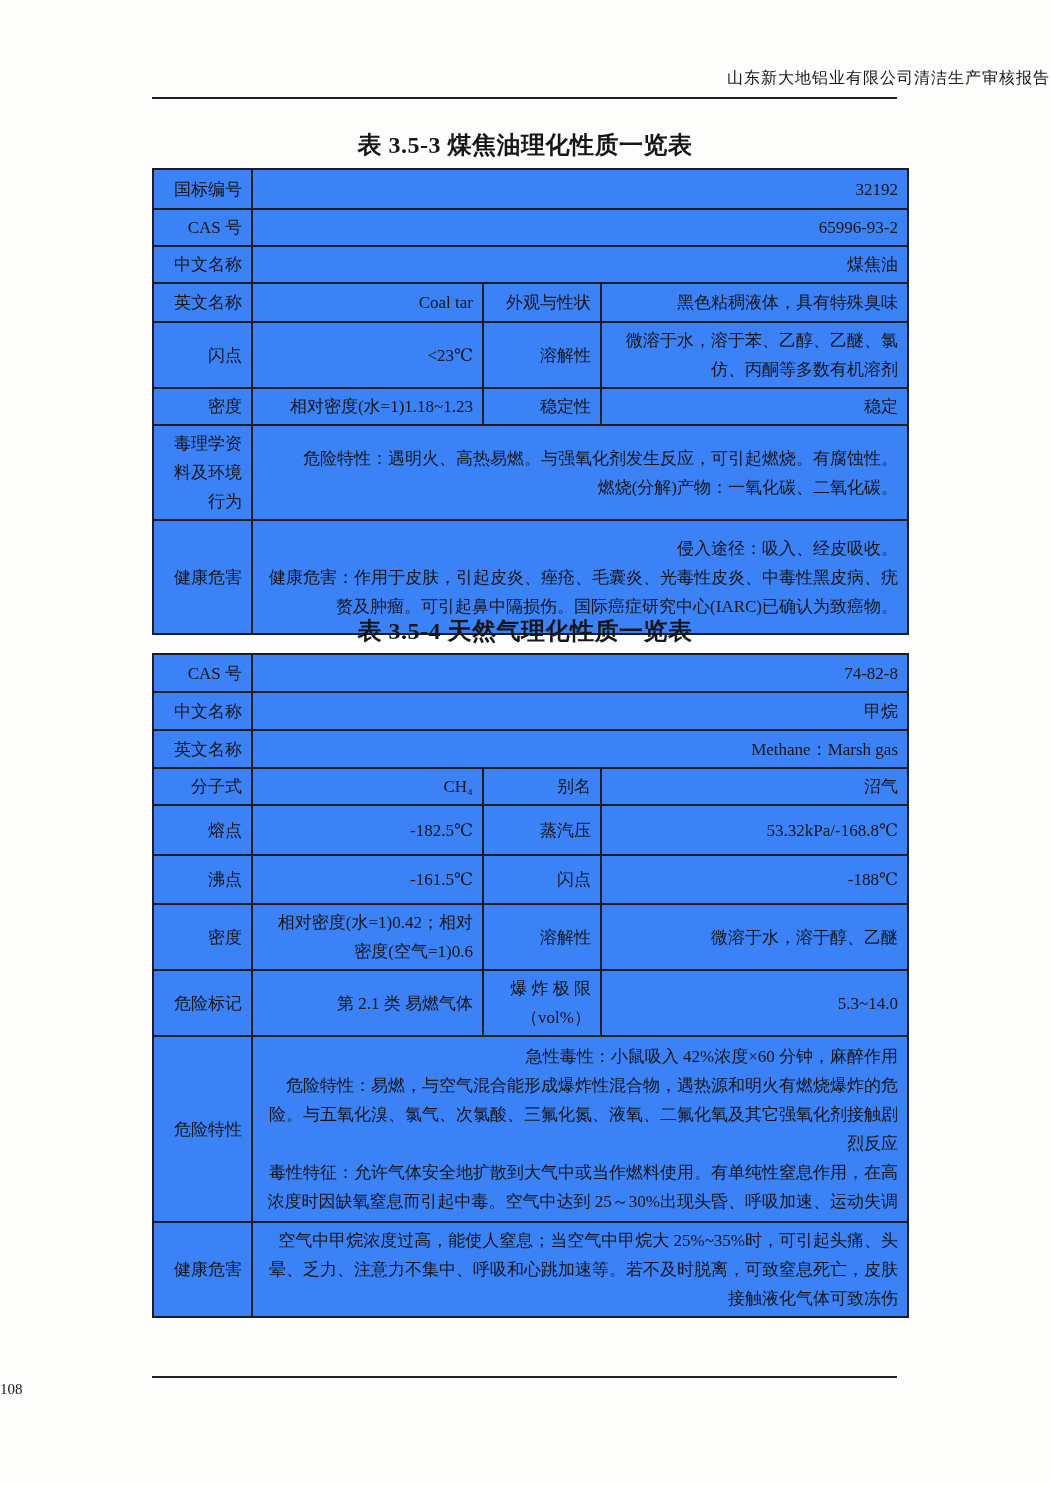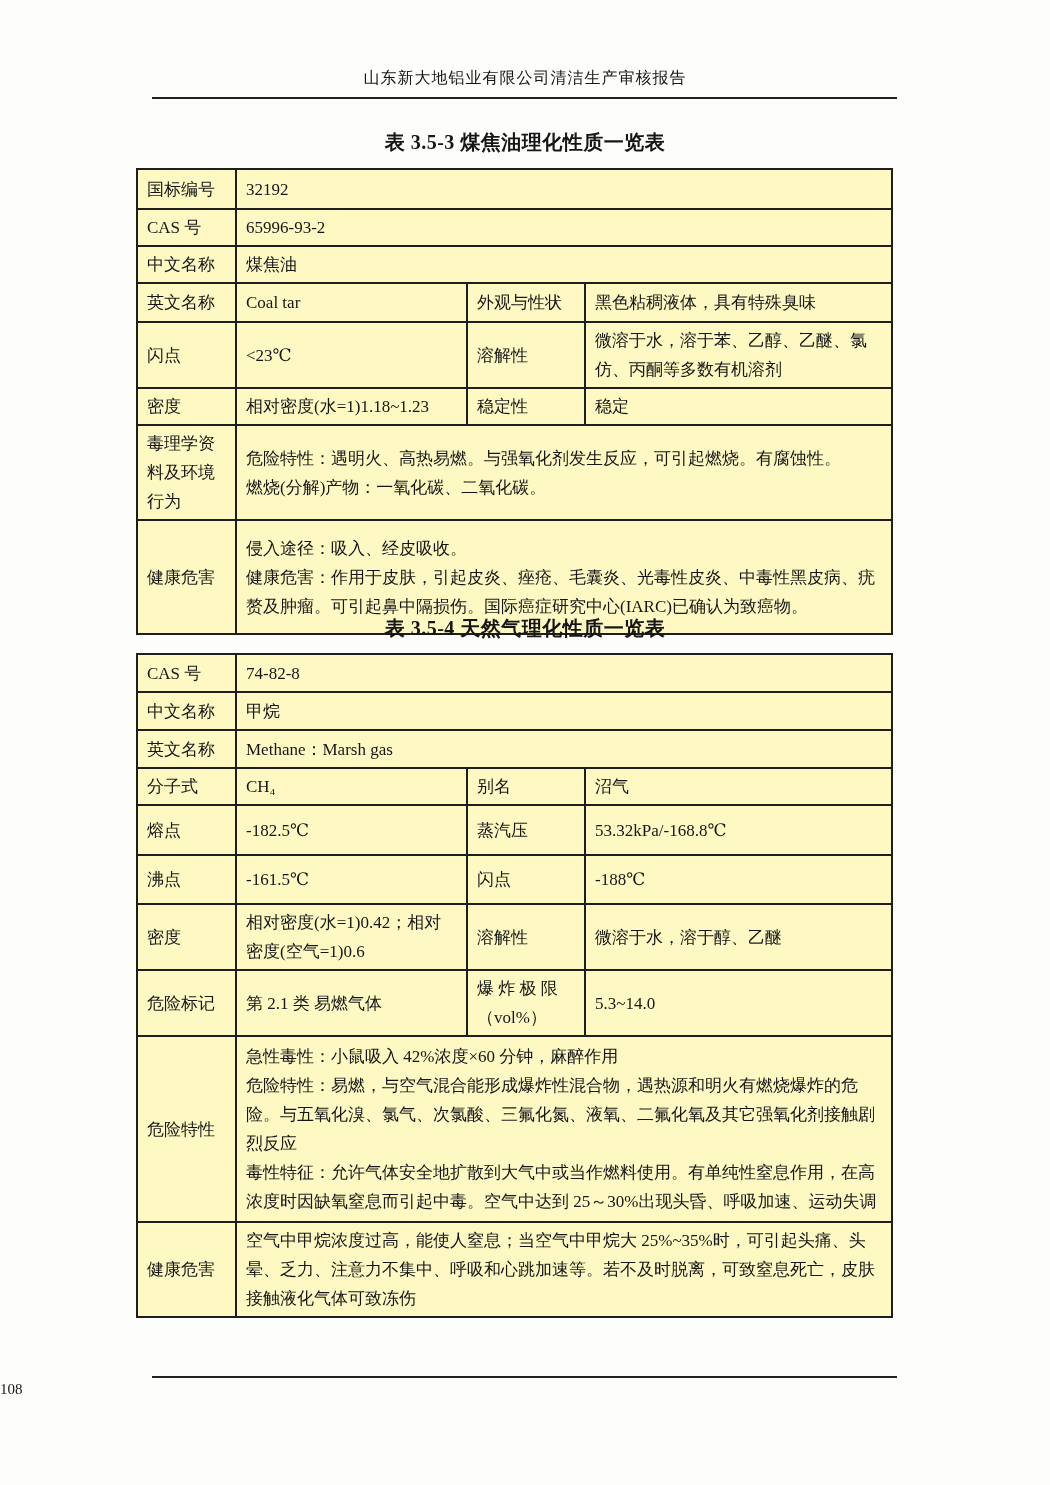--- a/index.html
+++ b/index.html
@@ -7,39 +7,40 @@
     position:relative;
     width:1050px;height:1485px;
     margin:0 auto;
     background:#fdfdfc;
     color:#161616;
     font-family:"Liberation Serif","DejaVu Serif",serif;
     overflow:hidden;
   }
   .doc-header{
     position:absolute;top:68px;left:0;width:100%;
-    text-align:center;font-size:16px;letter-spacing:1px;
+    text-align:right;font-size:16px;letter-spacing:1px;
   }
   .rule{
     position:absolute;left:152px;width:745px;height:2px;
     background:#222;
   }
   .rule-header{top:97px;}
   .rule-footer{top:1376px;}
   .table-title{
     position:absolute;left:0;width:100%;
-    text-align:center;font-weight:bold;font-size:20px;
+    text-align:center;font-weight:bold;font-size:24px;
     letter-spacing:0.5px;
   }
   .title-1{top:129px;}
   .title-2{top:615px;}
   .props-table{
-    position:absolute;left:136px;width:755px;
+    position:absolute;left:152px;width:755px;
     border-collapse:collapse;table-layout:fixed;
-    background:#fef9c3;
+    background:#3b82f6;
+    text-align:right;
   }
   .table-1{top:168px;}
   .table-2{top:653px;}
   .props-table td{
     border:2px solid #1e1e1e;
     font-size:17px;line-height:29px;
     padding:3px 9px;
     vertical-align:middle;
     word-break:break-word;
   }

